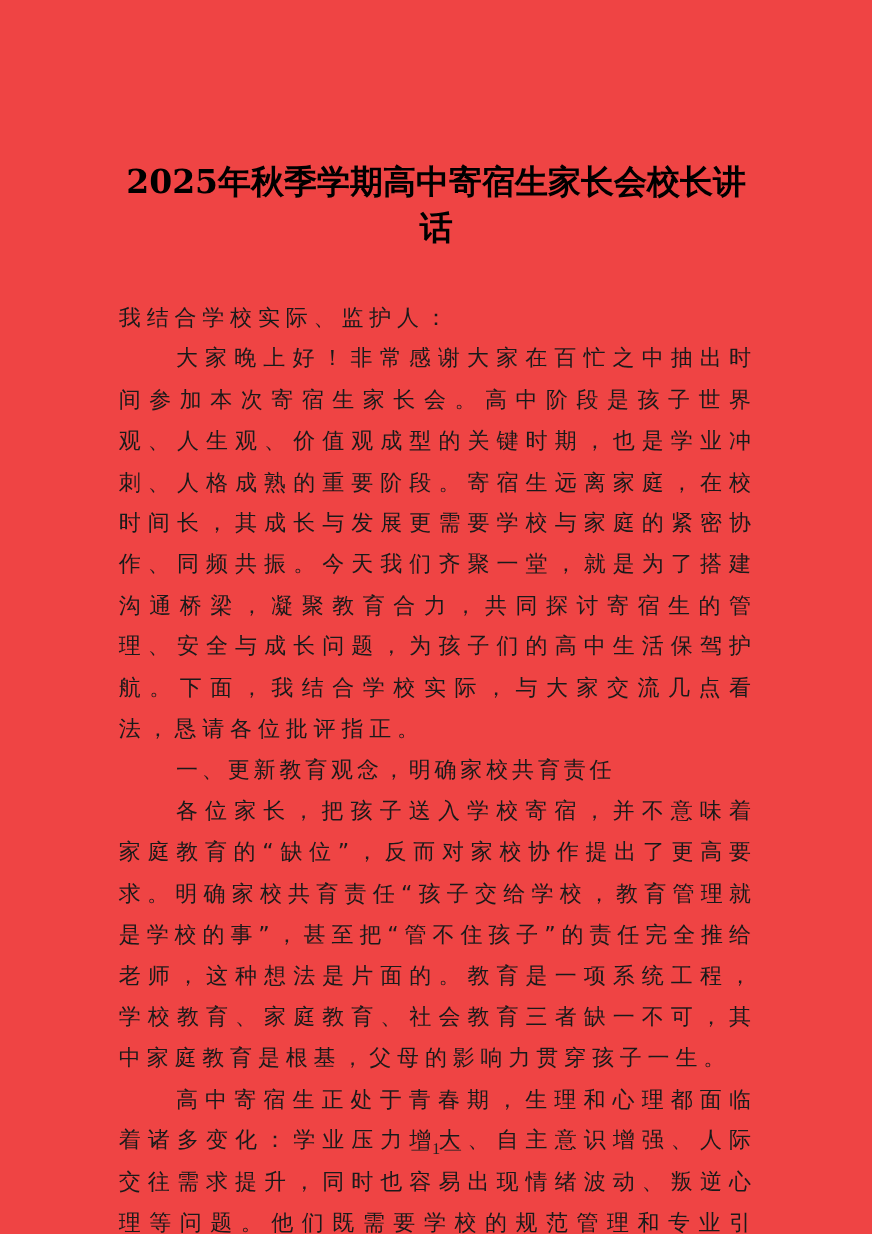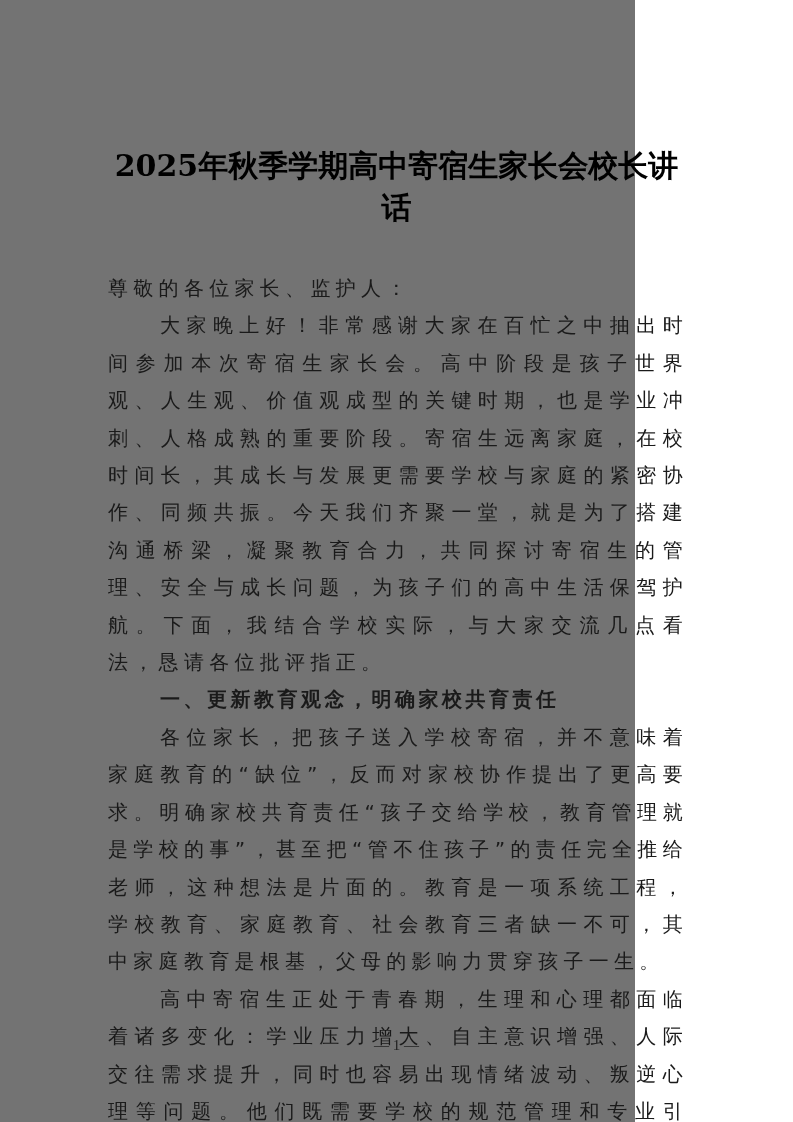--- a/index.html
+++ b/index.html
@@ -11,23 +11,23 @@
       width: 793px;
       height: 1122px;
       position: relative;
       overflow: hidden;
       font-family: "DejaVu Serif", "Liberation Serif", serif;
       color: #111111;
     }
     .page {
       position: absolute;
       left: 0; top: 0;
-      width: 635px;
+      width: 793px;
       height: 1122px;
-      background: #737373;
+      background: #ef4444;
     }
     .title {
       position: absolute;
       left: 100px;
       width: 593px;
       top: 145px;
       text-align: center;
       font-family: "DejaVu Serif", "Liberation Serif", serif;
       font-weight: bold;
       font-size: 30px;
@@ -49,42 +49,42 @@
     }
     .body-text p {
       margin: 0;
       padding: 0;
     }
     .body-text p.indent {
       text-indent: 52px;
     }
     .body-text p.heading {
       text-indent: 52px;
-      font-weight: bold;
+      font-weight: normal;
       letter-spacing: 3.5px;
     }
     .page-number {
       position: absolute;
       left: 0;
       width: 793px;
       top: 1037px;
       text-align: center;
       font-family: "Liberation Serif", "DejaVu Serif", serif;
       font-size: 15px;
       color: #222222;
     }
   </style>
 </head>
 <body>
 
 <div class="page">
   <div class="title">2025年秋季学期高中寄宿生家长会校长讲话</div>
 
   <div class="body-text">
-    <p>尊敬的各位家长、监护人：</p>
+    <p>我结合学校实际、监护人：</p>
     <p class="indent">大家晚上好！非常感谢大家在百忙之中抽出时间参加本次寄宿生家长会。高中阶段是孩子世界观、人生观、价值观成型的关键时期，也是学业冲刺、人格成熟的重要阶段。寄宿生远离家庭，在校时间长，其成长与发展更需要学校与家庭的紧密协作、同频共振。今天我们齐聚一堂，就是为了搭建沟通桥梁，凝聚教育合力，共同探讨寄宿生的管理、安全与成长问题，为孩子们的高中生活保驾护航。下面，我结合学校实际，与大家交流几点看法，恳请各位批评指正。</p>
     <p class="heading">一、更新教育观念，明确家校共育责任</p>
     <p class="indent">各位家长，把孩子送入学校寄宿，并不意味着家庭教育的“缺位”，反而对家校协作提出了更高要求。明确家校共育责任“孩子交给学校，教育管理就是学校的事”，甚至把“管不住孩子”的责任完全推给老师，这种想法是片面的。教育是一项系统工程，学校教育、家庭教育、社会教育三者缺一不可，其中家庭教育是根基，父母的影响力贯穿孩子一生。</p>
     <p class="indent">高中寄宿生正处于青春期，生理和心理都面临着诸多变化：学业压力增大、自主意识增强、人际交往需求提升，同时也容易出现情绪波动、叛逆心理等问题。他们既需要学校的规范管理和专业引导，更需要家庭的温暖关怀和情感支撑。家长作为</p>
   </div>
 
   <div class="page-number">— 1 —</div>
 </div>
 
 </body></html>

